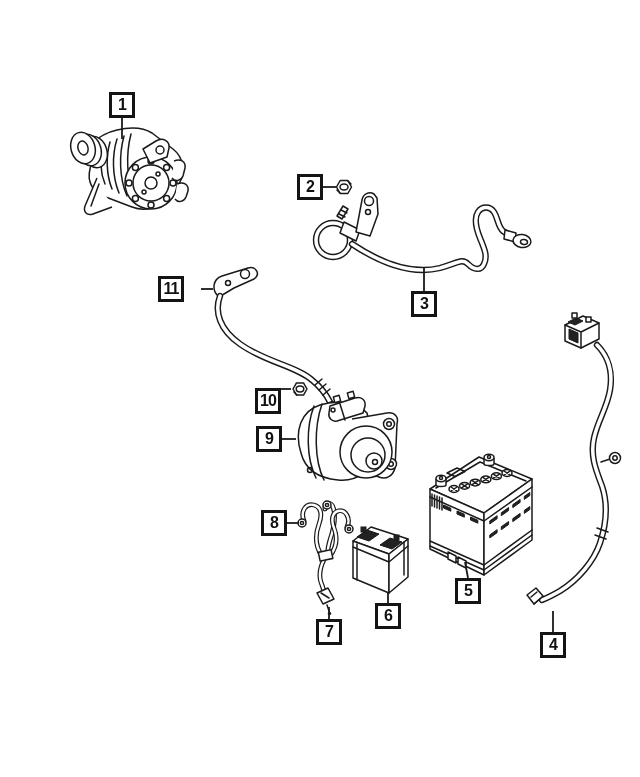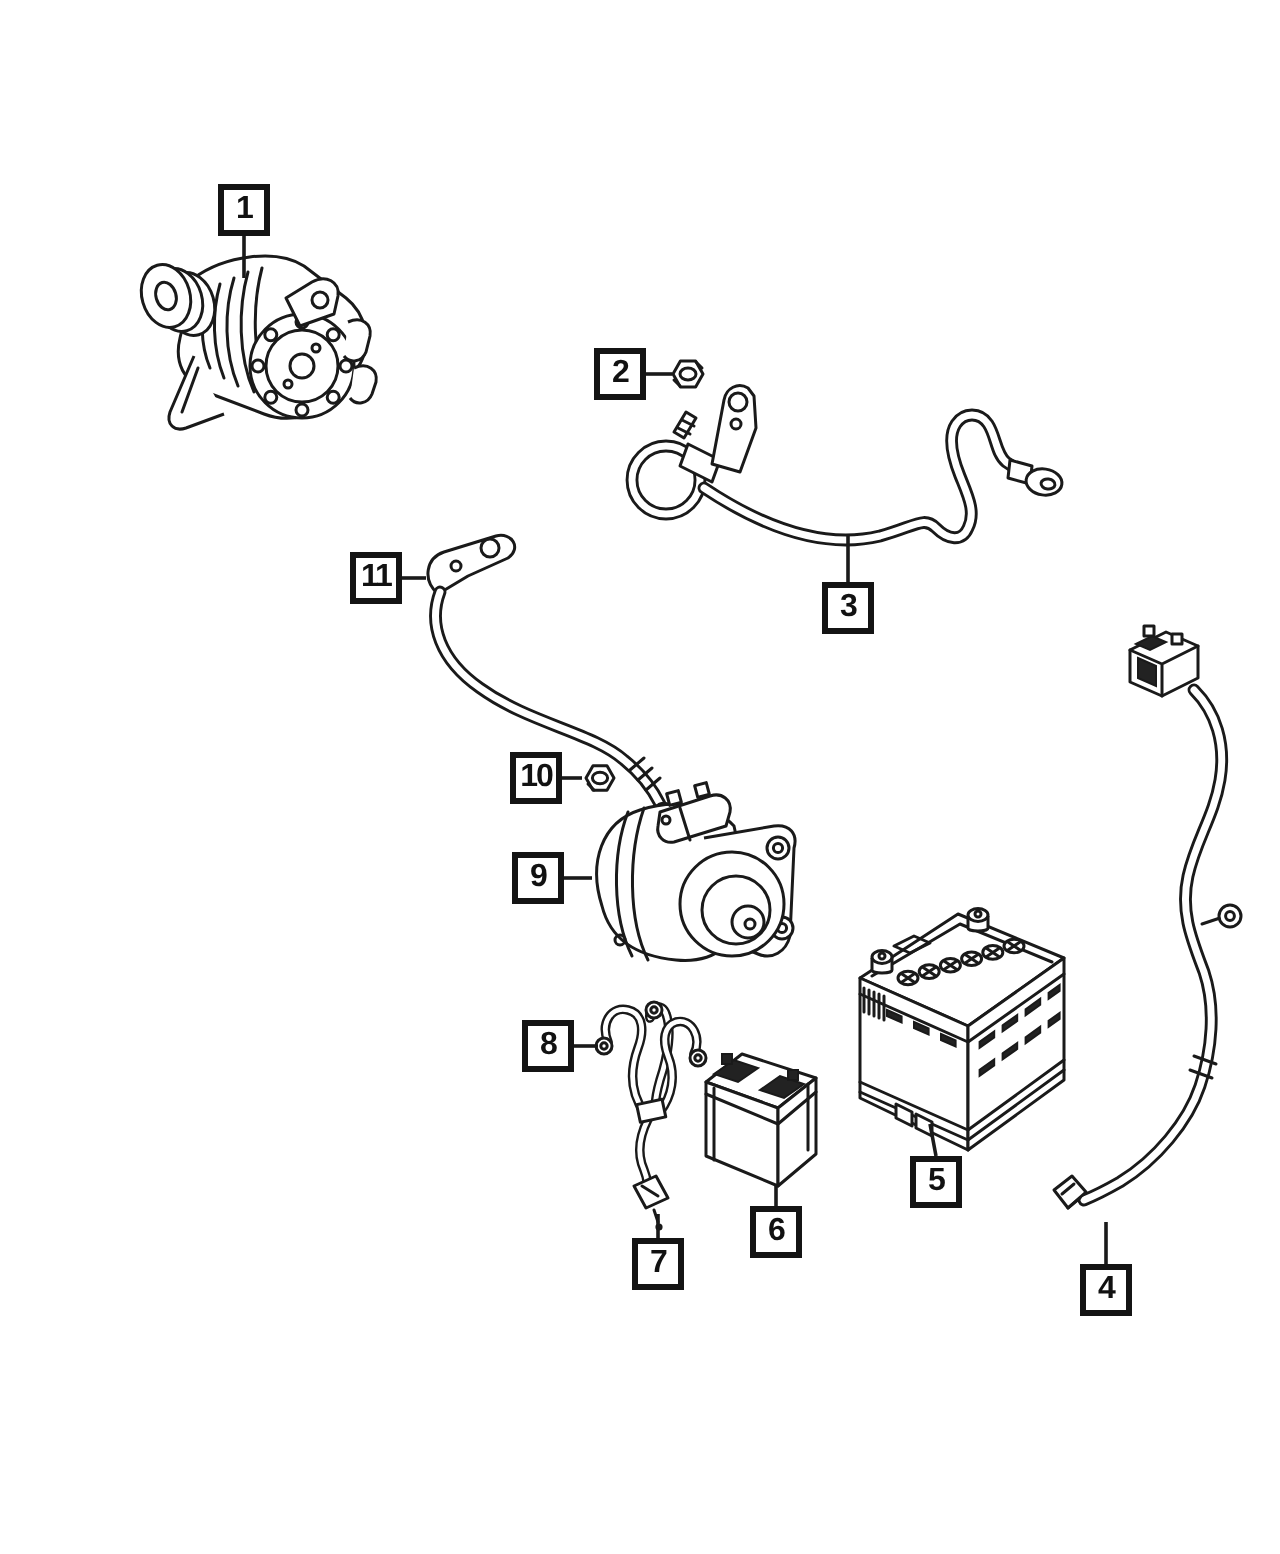--- a/index.html
+++ b/index.html
@@ -267,19 +267,19 @@
     </div>
   <div class="callout" style="left:316px;top:619px">
       <span>7</span>
     </div>
   <div class="callout" style="left:261px;top:510px">
       <span>8</span>
     </div>
   <div class="callout" style="left:256px;top:426px">
       <span>9</span>
     </div>
-  <div class="callout" style="left:255px;top:376px">
+  <div class="callout" style="left:255px;top:388px">
       <span>10</span>
     </div>
-  <div class="callout" style="left:175px;top:276px">
+  <div class="callout" style="left:158px;top:276px">
       <span>11</span>
     </div>
 </div>
 
 </body></html>

